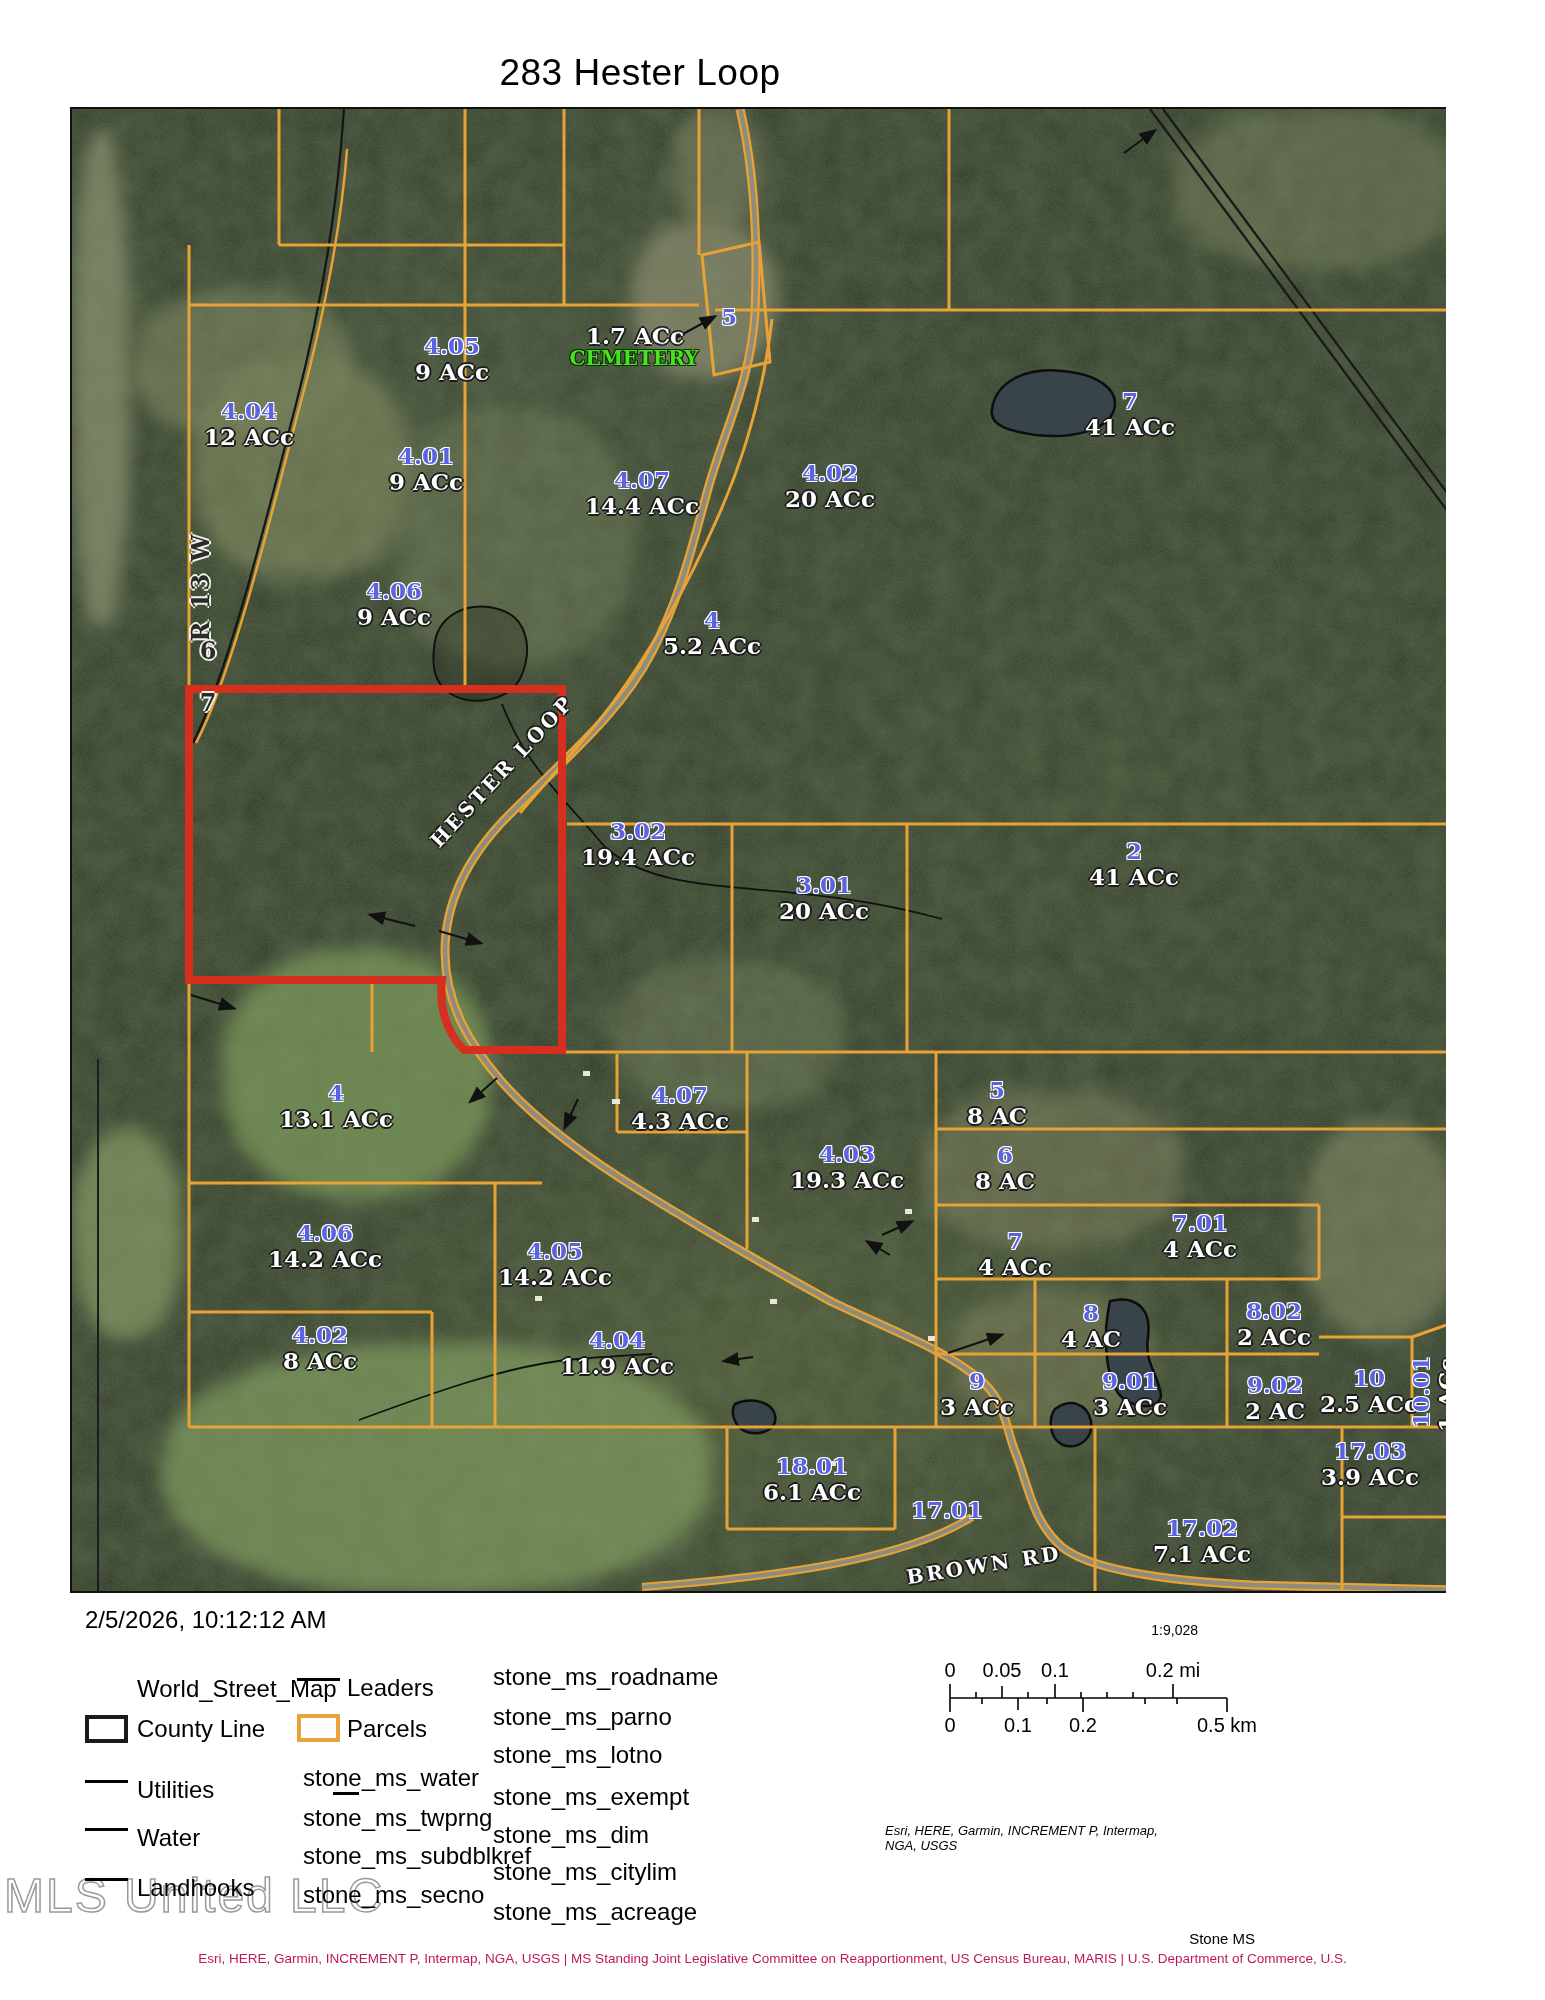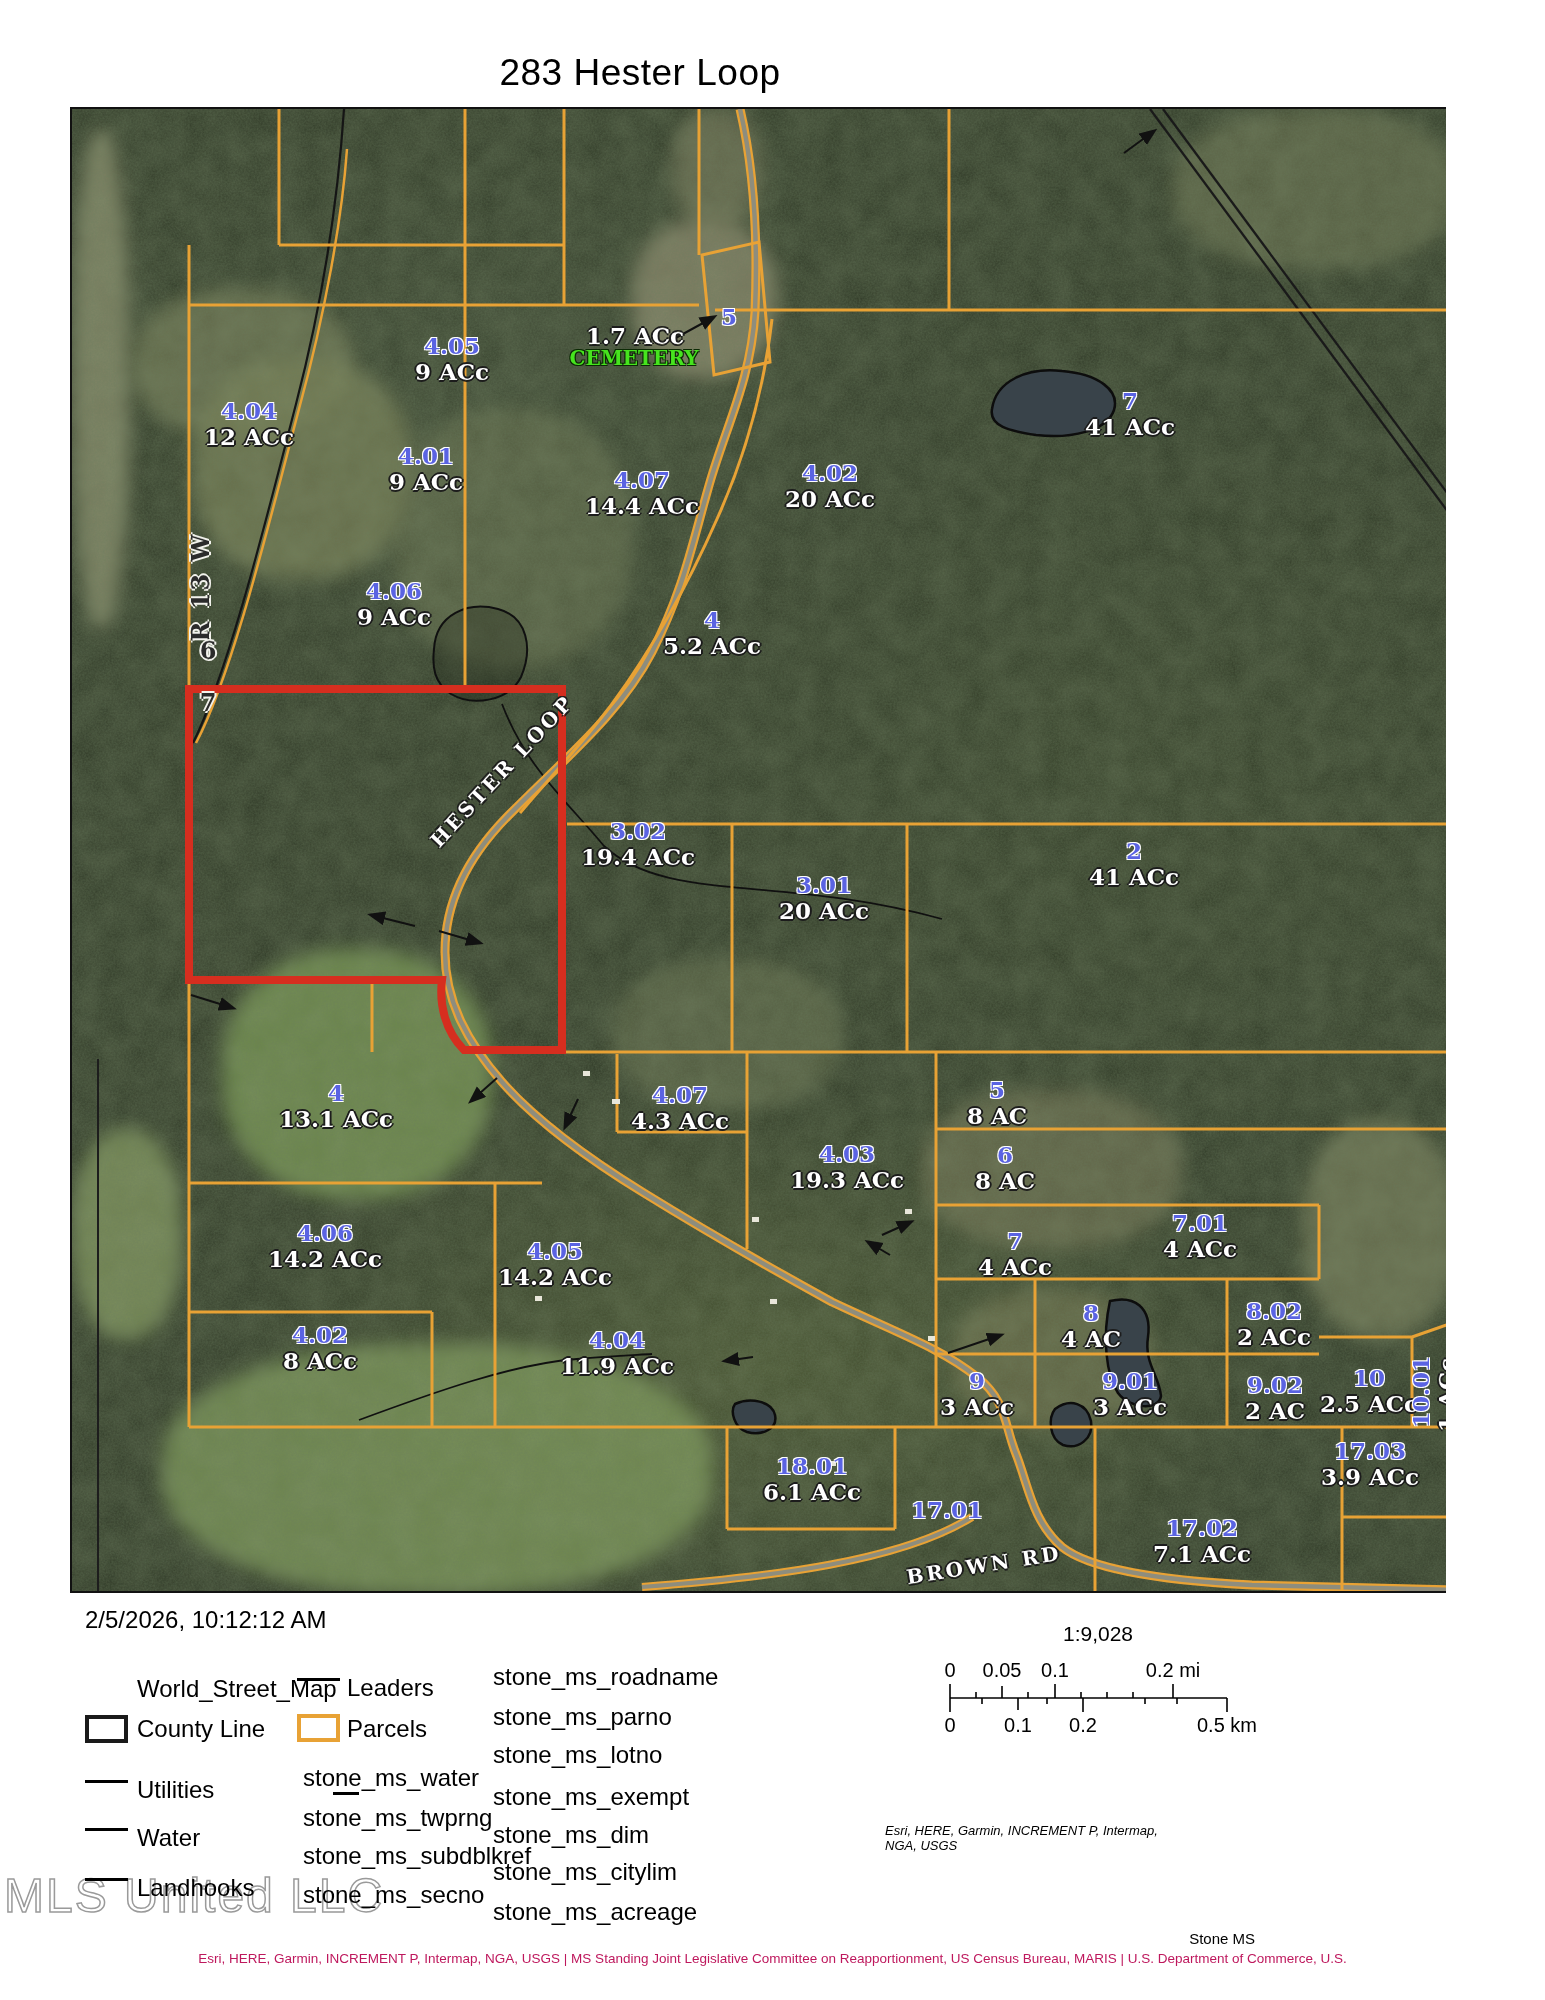--- a/index.html
+++ b/index.html
@@ -30,21 +30,21 @@
   .cls-cem{font-size:20px;color:#46e41e;text-shadow:-1px -1px 0 #0c2a05,1px -1px 0 #0c2a05,-1px 1px 0 #0c2a05,1px 1px 0 #0c2a05;}
   .cls-road{font-size:20px;letter-spacing:3px;color:#fff;
             text-shadow:-2px 0 0 #1c1c1c,2px 0 0 #1c1c1c,0 -2px 0 #1c1c1c,0 2px 0 #1c1c1c;}
   .cls-twp{font-size:24px;color:#2b2b2b;letter-spacing:2px;
            text-shadow:-2px 0 0 #f2f2ec,2px 0 0 #f2f2ec,0 -2px 0 #f2f2ec,0 2px 0 #f2f2ec;}
   
   #datetime{position:absolute;left:85px;top:1606px;font-size:24px;color:#000;}
   .leg-label{position:absolute;font-size:24px;color:#000;white-space:nowrap;transform:translateY(-50%);}
   .leg-swatch-rect{position:absolute;width:43px;height:28px;box-sizing:border-box;}
   .leg-swatch-line{position:absolute;height:0;border-top:3px solid #000;}
-  #scale-ratio{position:absolute;left:998px;top:1622px;width:200px;text-align:center;font-size:21px;color:#000;}
+  #scale-ratio{position:absolute;left:998px;top:1622px;width:200px;text-align:right;font-size:14px;color:#000;}
   #scalebar{position:absolute;left:880px;top:1620px;width:420px;height:130px;}
   .tick-label{position:absolute;transform:translate(-50%,-50%);font-size:20px;color:#000;white-space:nowrap;}
   #esri-credit{position:absolute;left:885px;top:1823px;width:300px;font-size:13px;color:#000;font-style:italic;}
   #stone-ms{position:absolute;left:1120px;top:1930px;width:135px;text-align:right;font-size:15px;color:#000;}
   #footer-attr{position:absolute;left:100px;top:1951px;width:1345px;text-align:center;font-size:13.5px;color:#be185d;}
   #watermark{position:absolute;left:4px;top:1868px;font-size:48px;color:rgba(255,255,255,.55);
              -webkit-text-stroke:1.5px #9a9a9a;letter-spacing:2px;}
 </style>
 </head>
 <body>

